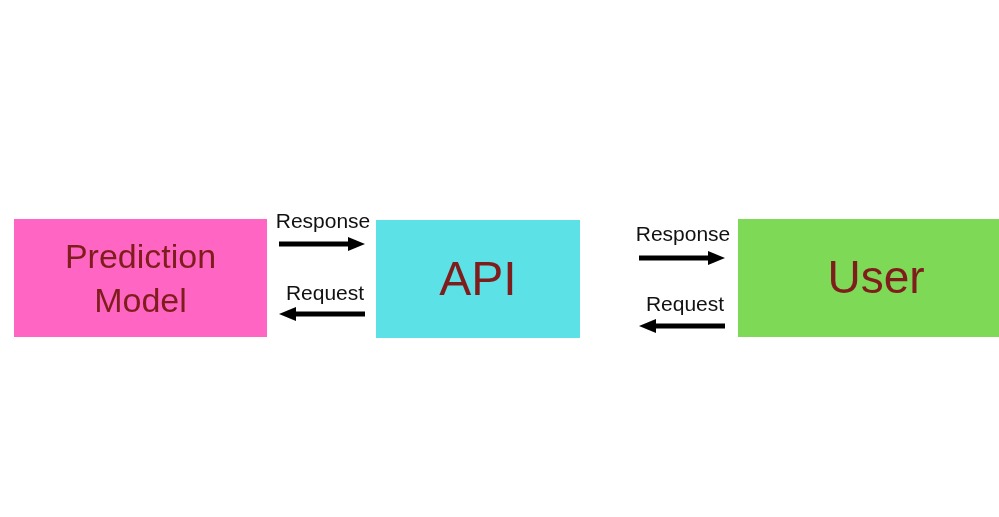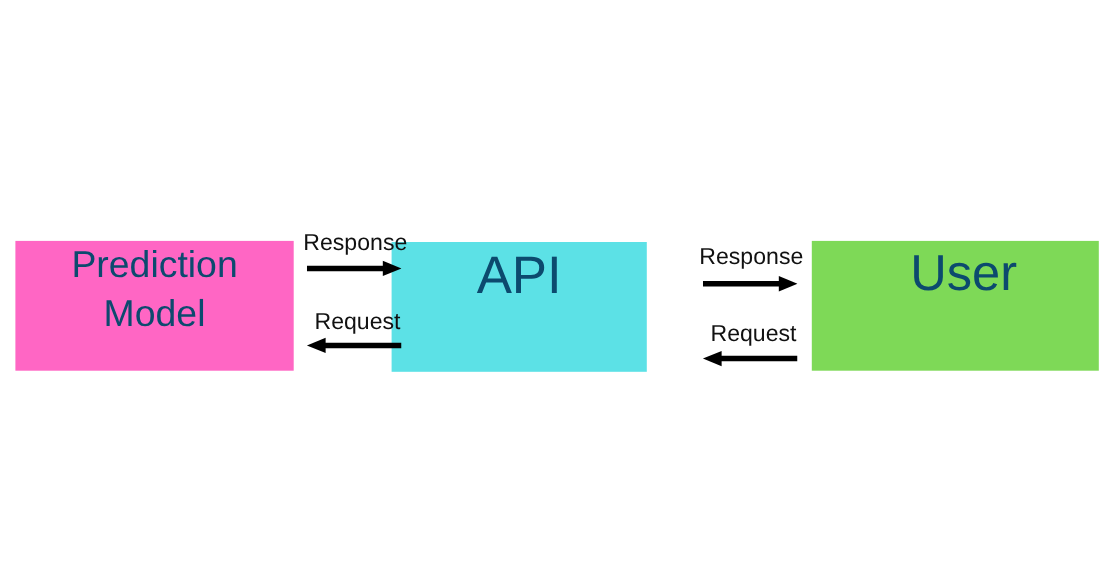--- a/index.html
+++ b/index.html
@@ -11,37 +11,38 @@
   .canvas {
     position: relative;
     width: 999px;
     height: 517px;
     background: #ffffff;
     overflow: hidden;
   }
   .node {
     position: absolute;
     display: flex;
+    align-items: center;
     justify-content: center;
     text-align: center;
-    color: #0c4a6e;
+    color: #7f1d1d;
   }
   .node-label {
     display: block;
     line-height: 1.3;
   }
   .node-prediction {
     left: 14px; top: 219px;
     width: 253px; height: 118px;
     font-size: 34px;
   }
   .node-prediction .node-label { padding: 0 26px; }
   .node-api {
-    left: 356px; top: 220px;
-    width: 232px; height: 118px;
+    left: 376px; top: 220px;
+    width: 204px; height: 118px;
     font-size: 48px;
   }
   .node-user {
     left: 738px; top: 219px;
     width: 276px; height: 118px;
     font-size: 46px;
   }
   .flow-label {
     position: absolute;
     width: 110px;

